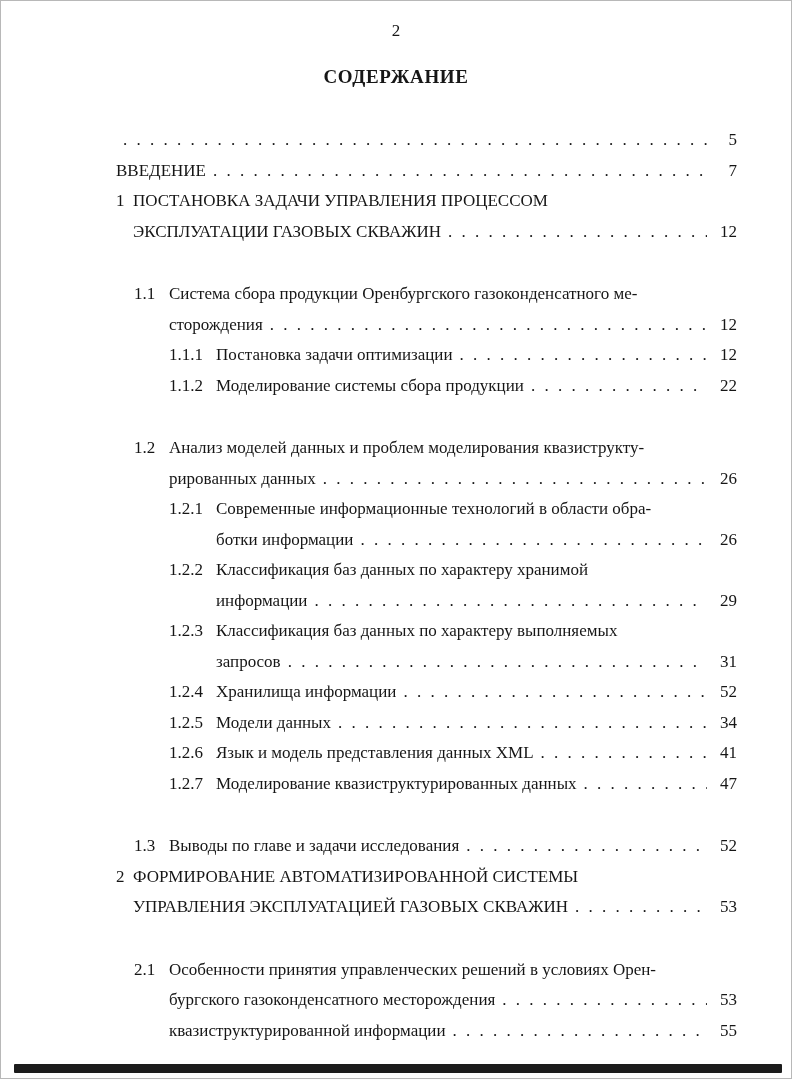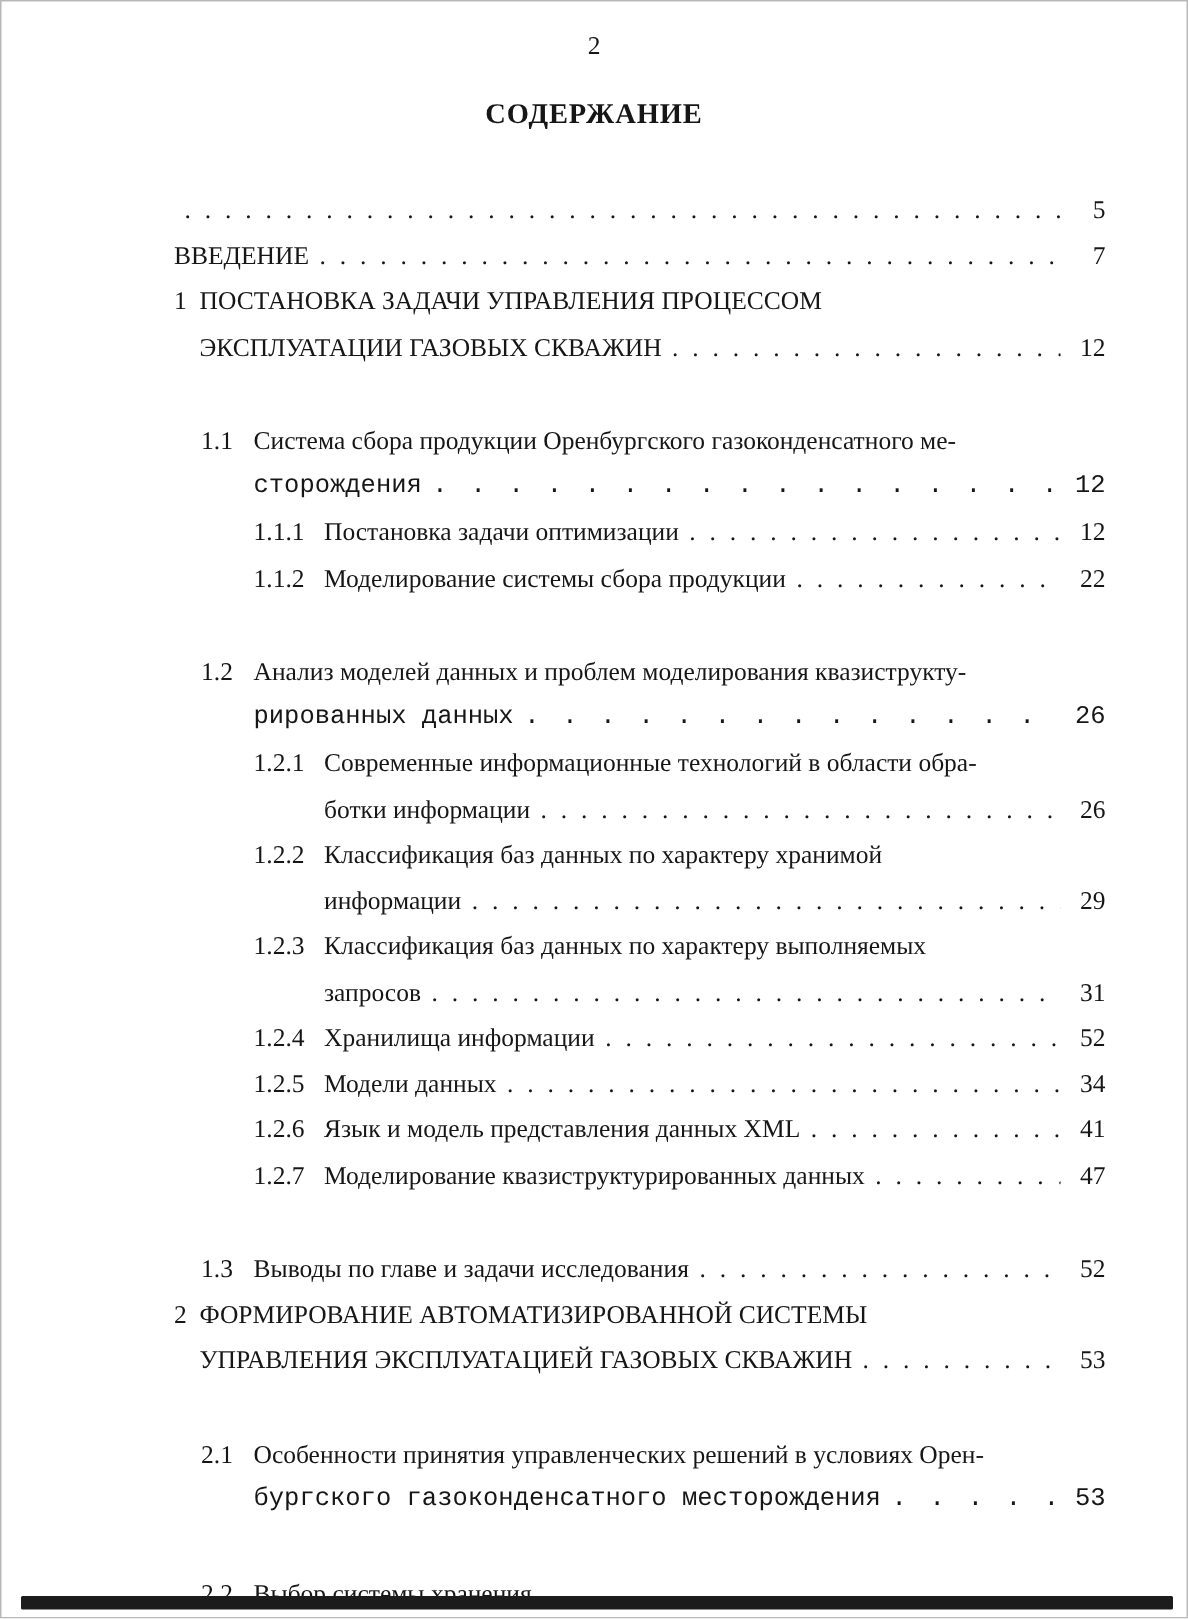--- a/index.html
+++ b/index.html
@@ -44,21 +44,21 @@
     overflow: hidden;
   }
   .num { flex: none; }
   .num-l0 { width: 17px; }
   .num-l1 { width: 35px; margin-top: 32px; }
   .num-l2 { width: 47px; }
   .lvl0 { padding-left: 0; }
   .lvl1 { padding-left: 18px; }
   .lvl2 { padding-left: 53px; }
   .lvl0.cont { padding-left: 17px; }
-  .lvl1.cont { padding-left: 53px; font-family: Liberation Mono, monospace; }
+  .lvl1.cont { padding-left: 53px; }
   .lvl2.cont { padding-left: 100px; }
   .entry-text { flex: none; }
   .leader {
     flex: 1 1 auto;
     min-width: 0;
     overflow: hidden;
     white-space: nowrap;
     margin: 0 6px 0 7px;
     letter-spacing: 2.5px;
   }
@@ -202,24 +202,20 @@
       </div>
       <div class="toc-line lvl1">
         <span class="num num-l1">2.1</span>
         <span class="entry-text">Особенности принятия управленческих решений в условиях Орен-</span>
       </div>
       <div class="toc-line lvl1 cont">
         <span class="entry-text">бургского газоконденсатного месторождения</span>
         <span class="leader">. . . . . . . . . . . . . . . . . . . . . . . . . . . . . . . . . . . . . . . . . . . . . . . . . . . . . . . . . . . . . . . . . . . . . . . . . . . . . . . . . . . . . . . . . . </span>
         <span class="pageref">53</span>
       </div>
-      <div class="toc-line lvl1">
-        <span class="num num-l1">2.2</span>
-        <span class="entry-text">Выбор системы хранения</span>
-      </div>
       <div class="toc-line lvl1 cont">
         <span class="entry-text">квазиструктурированной информации</span>
         <span class="leader">. . . . . . . . . . . . . . . . . . . . . . . . . . . . . . . . . . . . . . . . . . . . . . . . . . . . . . . . . . . . . . . . . . . . . . . . . . . . . . . . . . . . . . . . . . </span>
         <span class="pageref">55</span>
       </div>
     </div>
 
   <div class="scan-bar"></div>
 </div>
 

